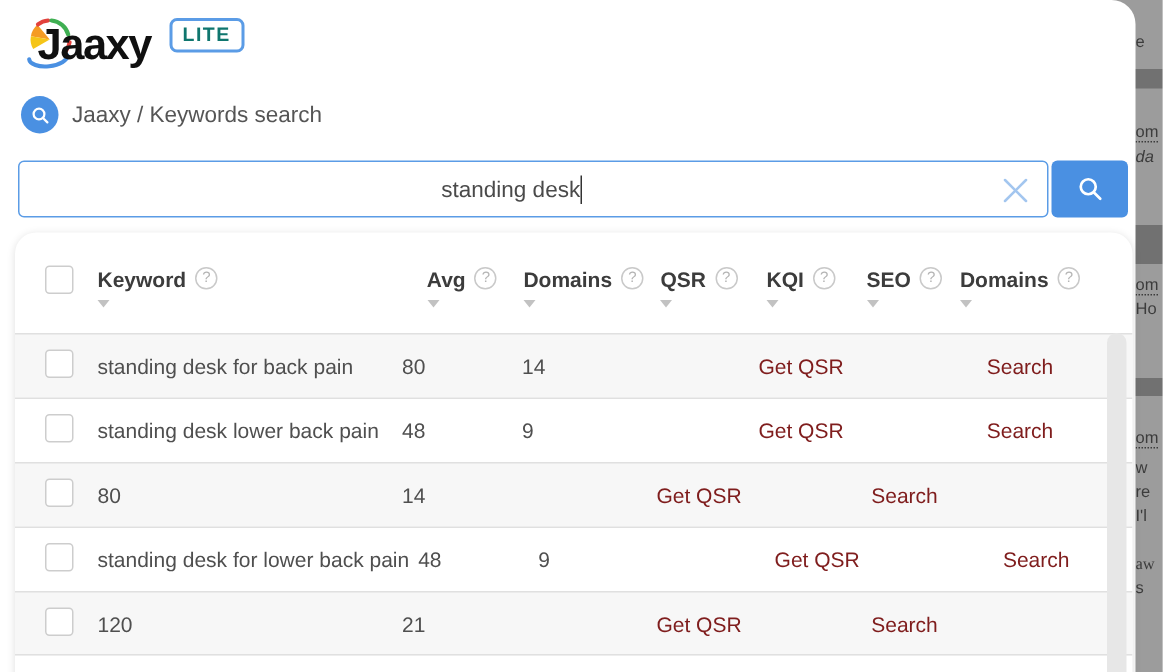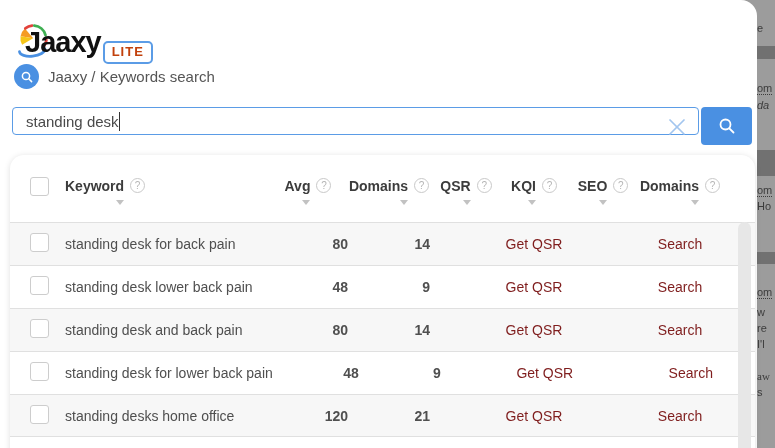--- a/index.html
+++ b/index.html
@@ -18,48 +18,48 @@
   .bg-strip .frag { position:absolute; left:2px; font-size:11px; color:#3c3c3c; white-space:nowrap; }
   .bg-strip .frag.u { border-bottom:1px dotted #3c3c3c; }
 
   
   .panel {
     position:absolute; left:0; top:0; width:757px; height:448px;
     background:#ffffff; border-top-right-radius:16px;
   }
 
   
-  .logo-row { position:absolute; left:14px; top:20px; display:flex; align-items:flex-end; }
+  .logo-row { position:absolute; left:14px; top:8px; display:flex; align-items:flex-start; }
   .logo-icon { width:42px; height:44px; display:block; }
   .logo-word {
     font-size:29px; font-weight:700; color:#101010; letter-spacing:-1px;
     margin-left:-31px; position:relative; z-index:2; line-height:44px;
   }
   .lite-badge {
-    margin-left:2px; margin-top:4px;
-    border:2px solid #5b9ce6; border-radius:5px; color:#c2410c;
+    margin-left:12px; margin-top:4px;
+    border:2px solid #5b9ce6; border-radius:5px; color:#0f766e;
     font-size:13px; font-weight:600; letter-spacing:1px;
     padding:1px 7px 2px; line-height:16px;
   }
 
   
   .crumb-row { position:absolute; left:14px; top:64px; display:flex; align-items:center; }
   .crumb-circle {
     width:25px; height:25px; border-radius:50%; background:#4a90e2;
     display:flex; align-items:center; justify-content:center; flex:0 0 auto;
   }
   .crumb-label { margin-left:9px; font-size:15px; color:#555; }
 
   
   .search-row { position:absolute; left:12px; top:107px; display:flex; }
   .search-box {
-    position:relative; width:687px; height:28px;
+    position:relative; width:687px; height:38px;
     border:1px solid #5b9ce6; border-radius:4px; background:#fff;
     display:flex; align-items:center; padding:0 42px 0 13px;
-    font-size:15px; color:#4a4a4a; white-space:pre;
+    font-size:15px; color:#4a4a4a; white-space:pre;justify-content:center;
   }
   .caret { display:inline-block; width:1px; height:19px; background:#333; vertical-align:middle; }
   .clear-x { position:absolute; right:10px; top:8px; width:22px; height:22px; cursor:pointer; }
   .search-btn {
     margin-left:2px; width:51px; height:38px; background:#4a90e2;
     border:none; border-radius:4px; display:flex; align-items:center; justify-content:center;
     cursor:pointer;
   }
 
   
@@ -75,40 +75,40 @@
     align-items:center;
     padding:0 35px 0 20px;
   }
   .t-header { height:67px; }
   .t-row { height:43px; border-top:1px solid #e0e0e0; font-size:14px; color:#4f4f4f; }
   .t-row.alt { background:#f7f7f7; }
   .t-row.last { border-bottom:1px solid #e0e0e0; }
 
   .h-cell { display:flex; align-items:flex-start; justify-content:center; padding-top:6px; }
   .h-cell.kw { justify-content:flex-start; }
-  .h-stack { display:flex; flex-direction:column; align-items:flex-end; }
+  .h-stack { display:flex; flex-direction:column; align-items:flex-start; }
   .h-label { font-size:14px; font-weight:700; color:#3c3c3c; line-height:17px; }
   .sort-caret {
     width:0; height:0; margin-top:5px;
     border-left:4px solid transparent; border-right:4px solid transparent;
     border-top:5px solid #c2c2c2;
   }
   .help-icon {
     width:15px; height:15px; border:1px solid #c9c9c9; border-radius:50%;
     color:#b5b5b5; font-size:10px; line-height:13px; text-align:center;
     margin-left:6px; flex:0 0 auto;
   }
 
   input[type="checkbox"] {
     appearance:none; -webkit-appearance:none;
     width:19px; height:19px; border:1px solid #cdcdcd; border-radius:3px;
     background:#fff; cursor:pointer;
   }
   .cell-kw { text-align:left; padding-right:6px; overflow:visible; white-space:nowrap; }
-  .cell-num { text-align:right;font-weight:bold; }
+  .cell-num { text-align:left; }
   .cell-link { text-align:center; }
   .cell-link a { color:#7f1d1d; text-decoration:none; cursor:pointer; }
 
   .scrollbar {
     position:absolute; right:4px; top:67px; width:13px; height:253px;
     background:#e7e7e7; border-radius:7px;
   }
 </style>
 </head>
 <body>
@@ -246,21 +246,20 @@
         <div class="cell-num">48</div>
         <div class="cell-num">9</div>
         <div class="cell-num"></div>
         <div class="cell-link"><a>Get QSR</a></div>
         <div class="cell-num"></div>
         <div class="cell-link"><a>Search</a></div>
       </div>
 
       <div class="grid-row t-row alt">
         <div><input type="checkbox" style=""></div>
-        <div class="cell-kw">standing desk and back pain</div>
         <div class="cell-num">80</div>
         <div class="cell-num">14</div>
         <div class="cell-num"></div>
         <div class="cell-link"><a>Get QSR</a></div>
         <div class="cell-num"></div>
         <div class="cell-link"><a>Search</a></div>
       </div>
 
       <div class="grid-row t-row">
         <div><input type="checkbox" style=""></div>
@@ -268,21 +267,20 @@
         <div class="cell-num">48</div>
         <div class="cell-num">9</div>
         <div class="cell-num"></div>
         <div class="cell-link"><a>Get QSR</a></div>
         <div class="cell-num"></div>
         <div class="cell-link"><a>Search</a></div>
       </div>
 
       <div class="grid-row t-row alt last">
         <div><input type="checkbox" style=""></div>
-        <div class="cell-kw">standing desks home office</div>
         <div class="cell-num">120</div>
         <div class="cell-num">21</div>
         <div class="cell-num"></div>
         <div class="cell-link"><a>Get QSR</a></div>
         <div class="cell-num"></div>
         <div class="cell-link"><a>Search</a></div>
       </div>
 
       <div class="scrollbar"></div>
     </div>

